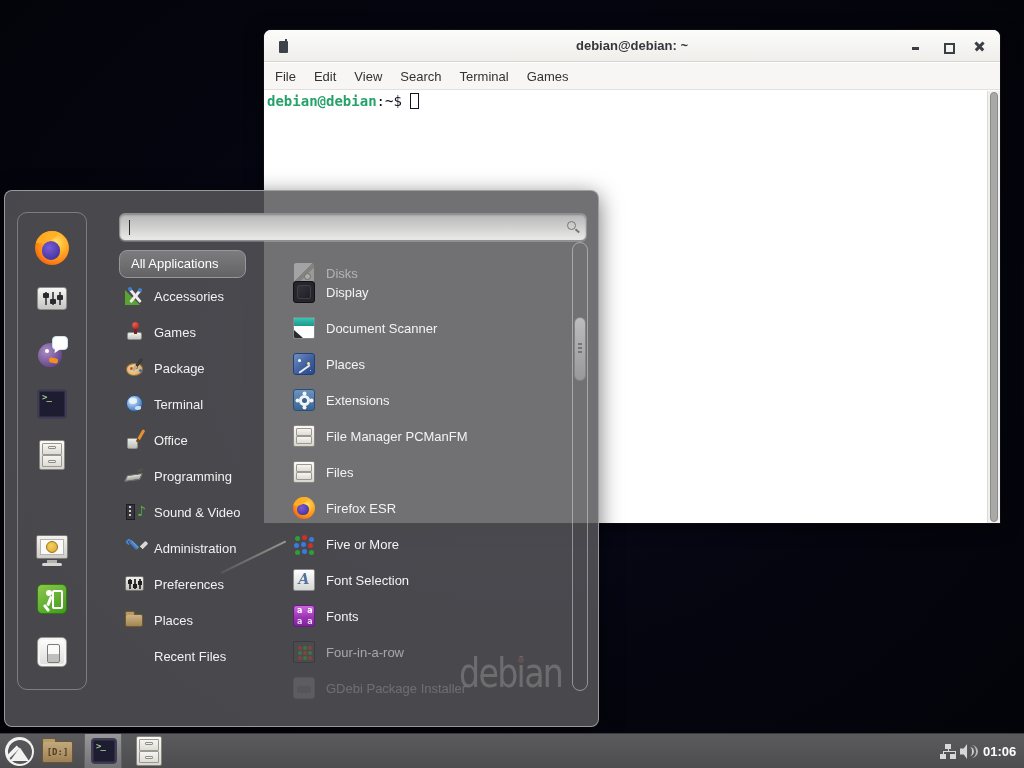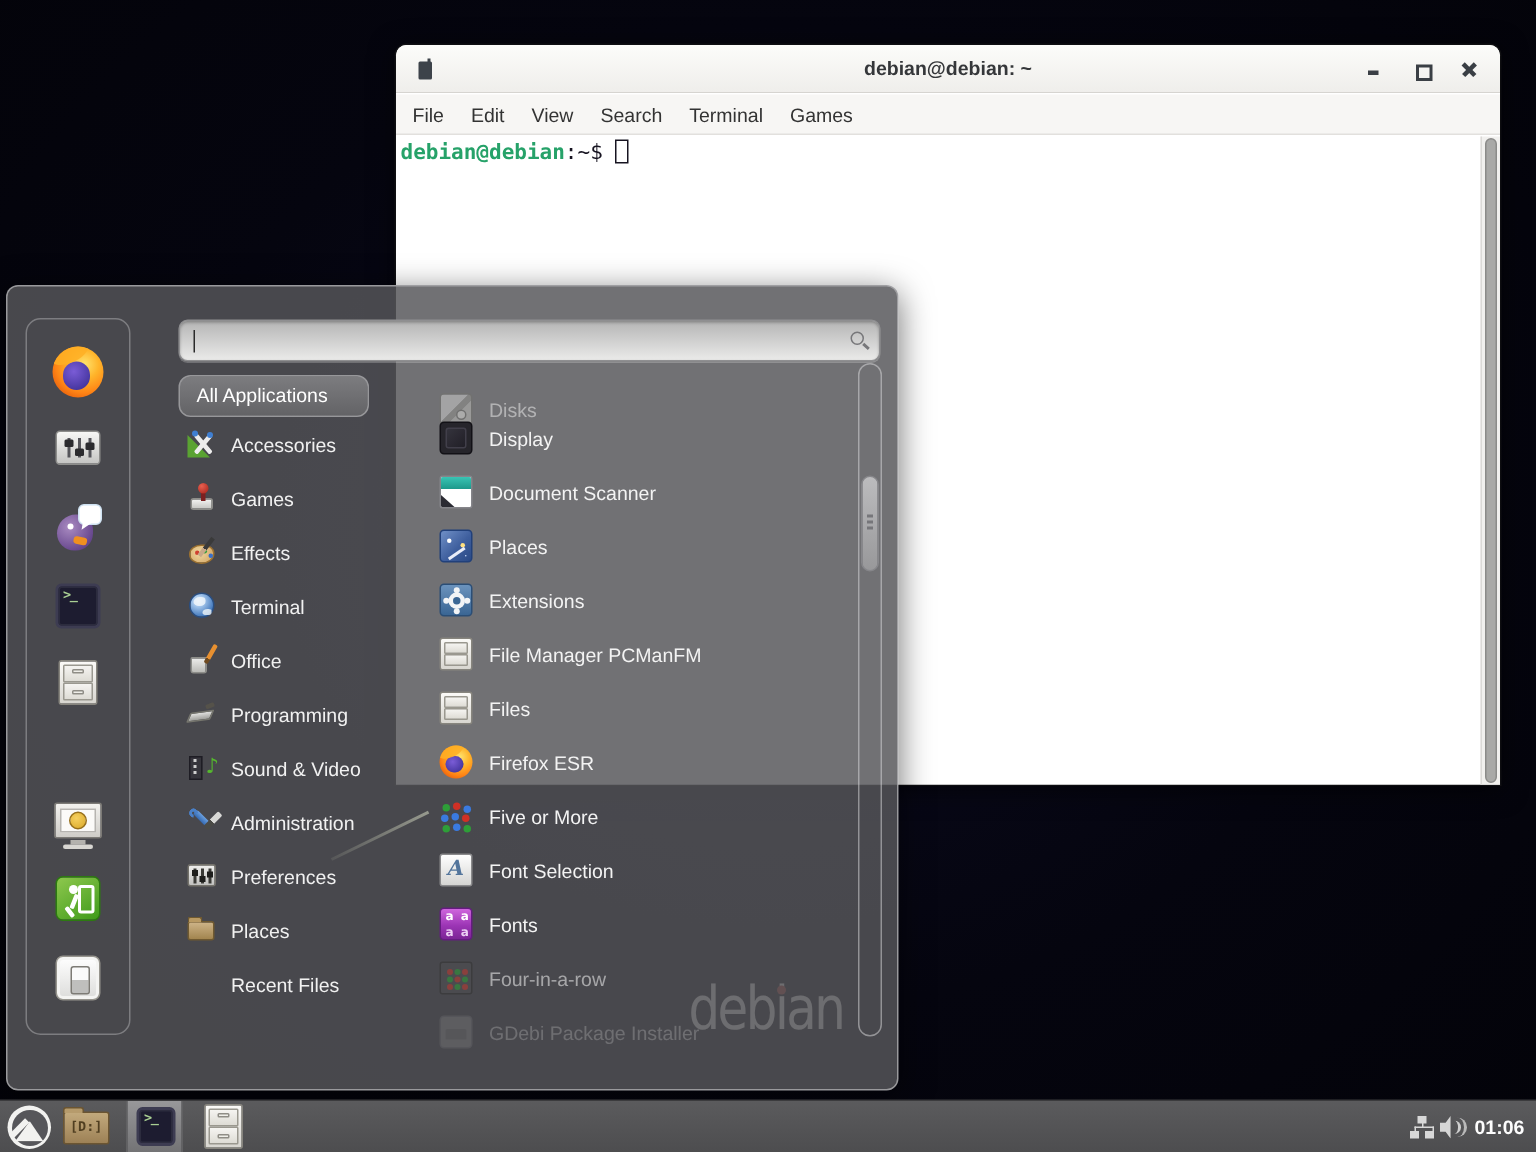--- a/index.html
+++ b/index.html
@@ -335,21 +335,21 @@
           <span class="ball"></span>
         </span>
       <span>Games</span>
     </div>
     <div class="cat" style="top:165px;">
       <span class="cicon c-graphics">
           <span class="pal"></span>
           <span class="dots"></span>
           <span class="br"></span>
         </span>
-      <span>Effects</span>
+      <span>Package</span>
     </div>
     <div class="cat" style="top:201px;">
       <span class="cicon c-internet">
           <span class="globe"></span>
           <span class="land"></span>
         </span>
       <span>Terminal</span>
     </div>
     <div class="cat" style="top:237px;">
       <span class="cicon c-office">

